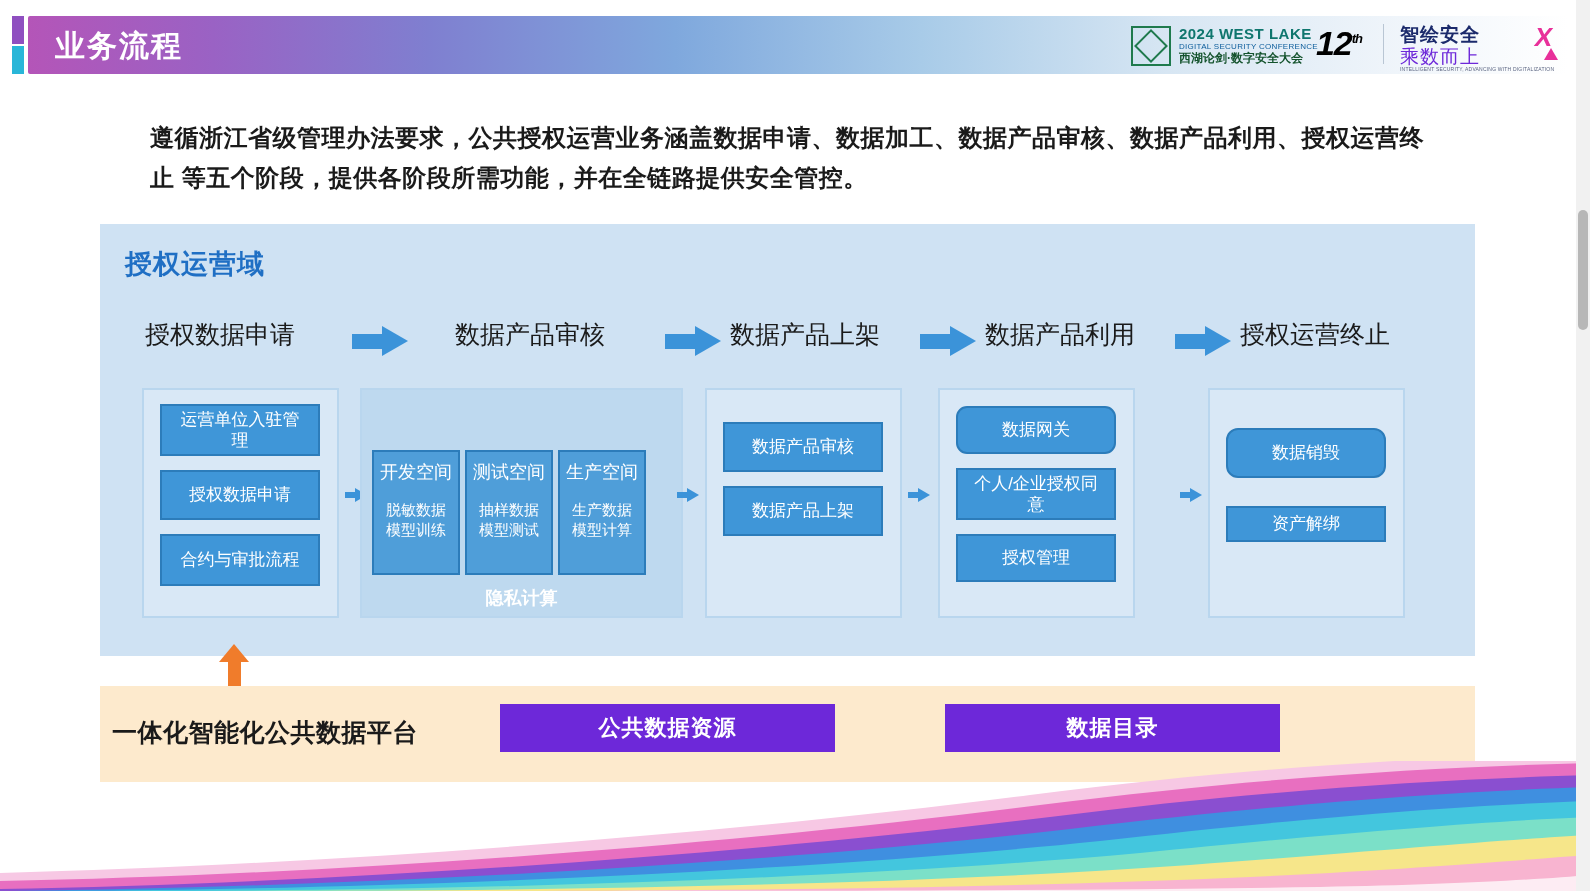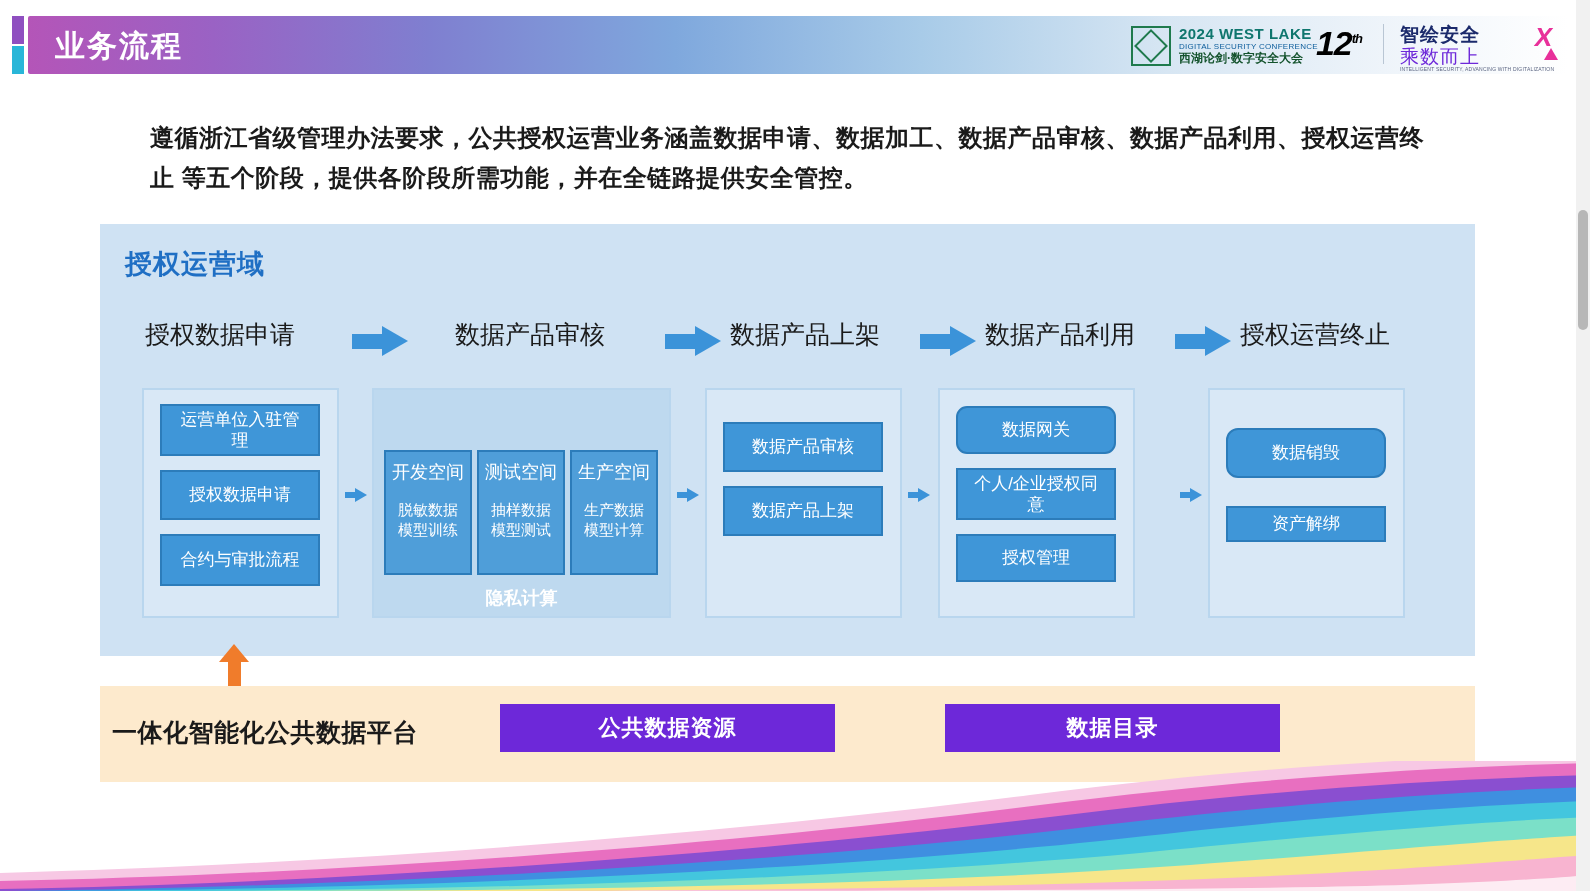--- a/index.html
+++ b/index.html
@@ -408,21 +408,21 @@
       <div class="chip" style="left:16px; top:14px; width:160px; height:52px;">运营单位入驻管理</div>
       <div class="chip" style="left:16px; top:80px; width:160px; height:50px;">授权数据申请</div>
       <div class="chip" style="left:16px; top:144px; width:160px; height:52px;">合约与审批流程</div>
     </div>
 
     <div class="arrow-sm" style="left:245px; top:264px;">
         <div class="tail"></div>
         <div class="head"></div>
       </div>
 
-    <div class="group g2" style="left:272px; top:164px; width:295px; height:226px;">
+    <div class="group g2" style="left:260px; top:164px; width:295px; height:226px;padding-left:24px;">
       <div class="subbox" style="left:10px; top:60px; width:88px; height:125px;">
         <div class="sb-title">开发空间</div>
         <div class="sb-body" style="white-space:pre-line;">脱敏数据
 模型训练</div>
       </div>
       <div class="subbox" style="left:103px; top:60px; width:88px; height:125px;">
         <div class="sb-title">测试空间</div>
         <div class="sb-body" style="white-space:pre-line;">抽样数据
 模型测试</div>
       </div>

